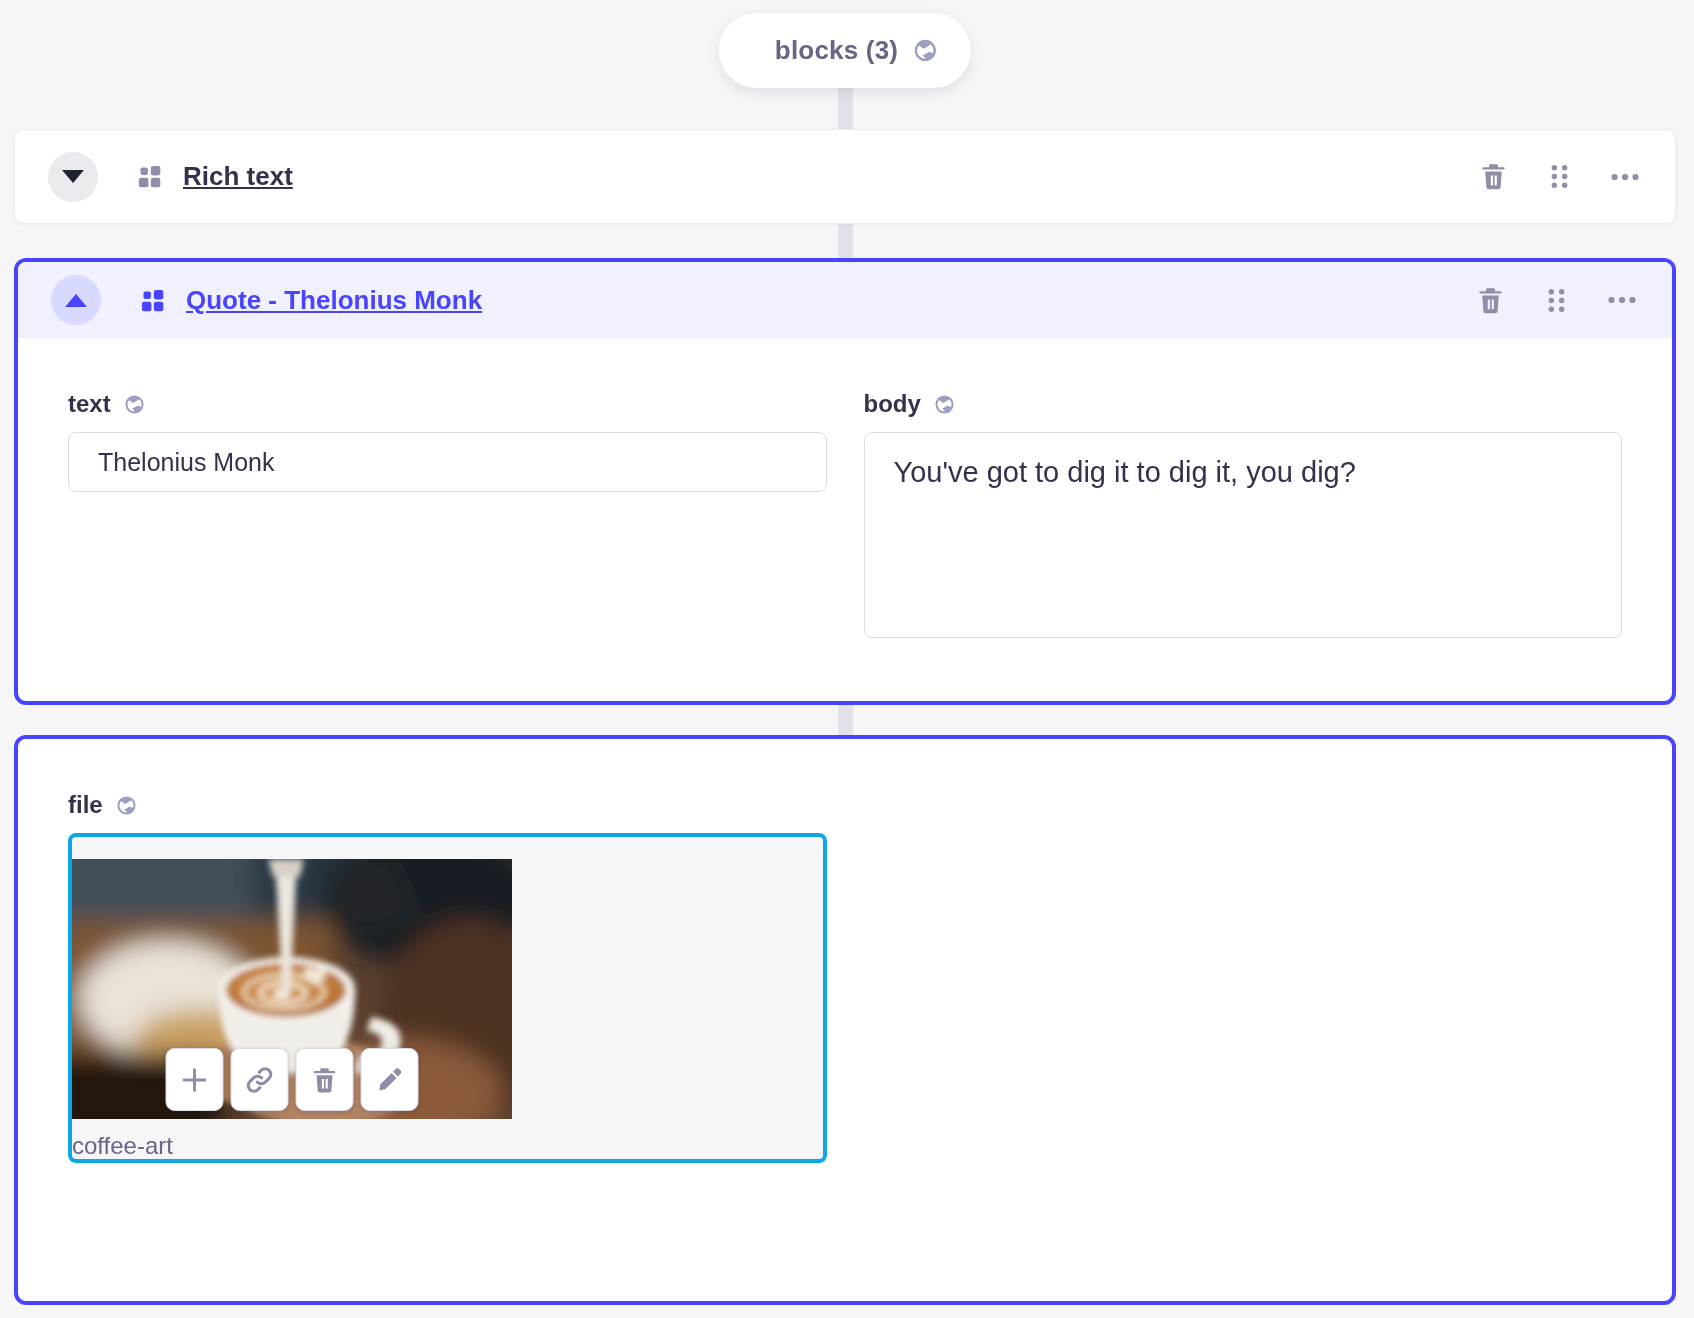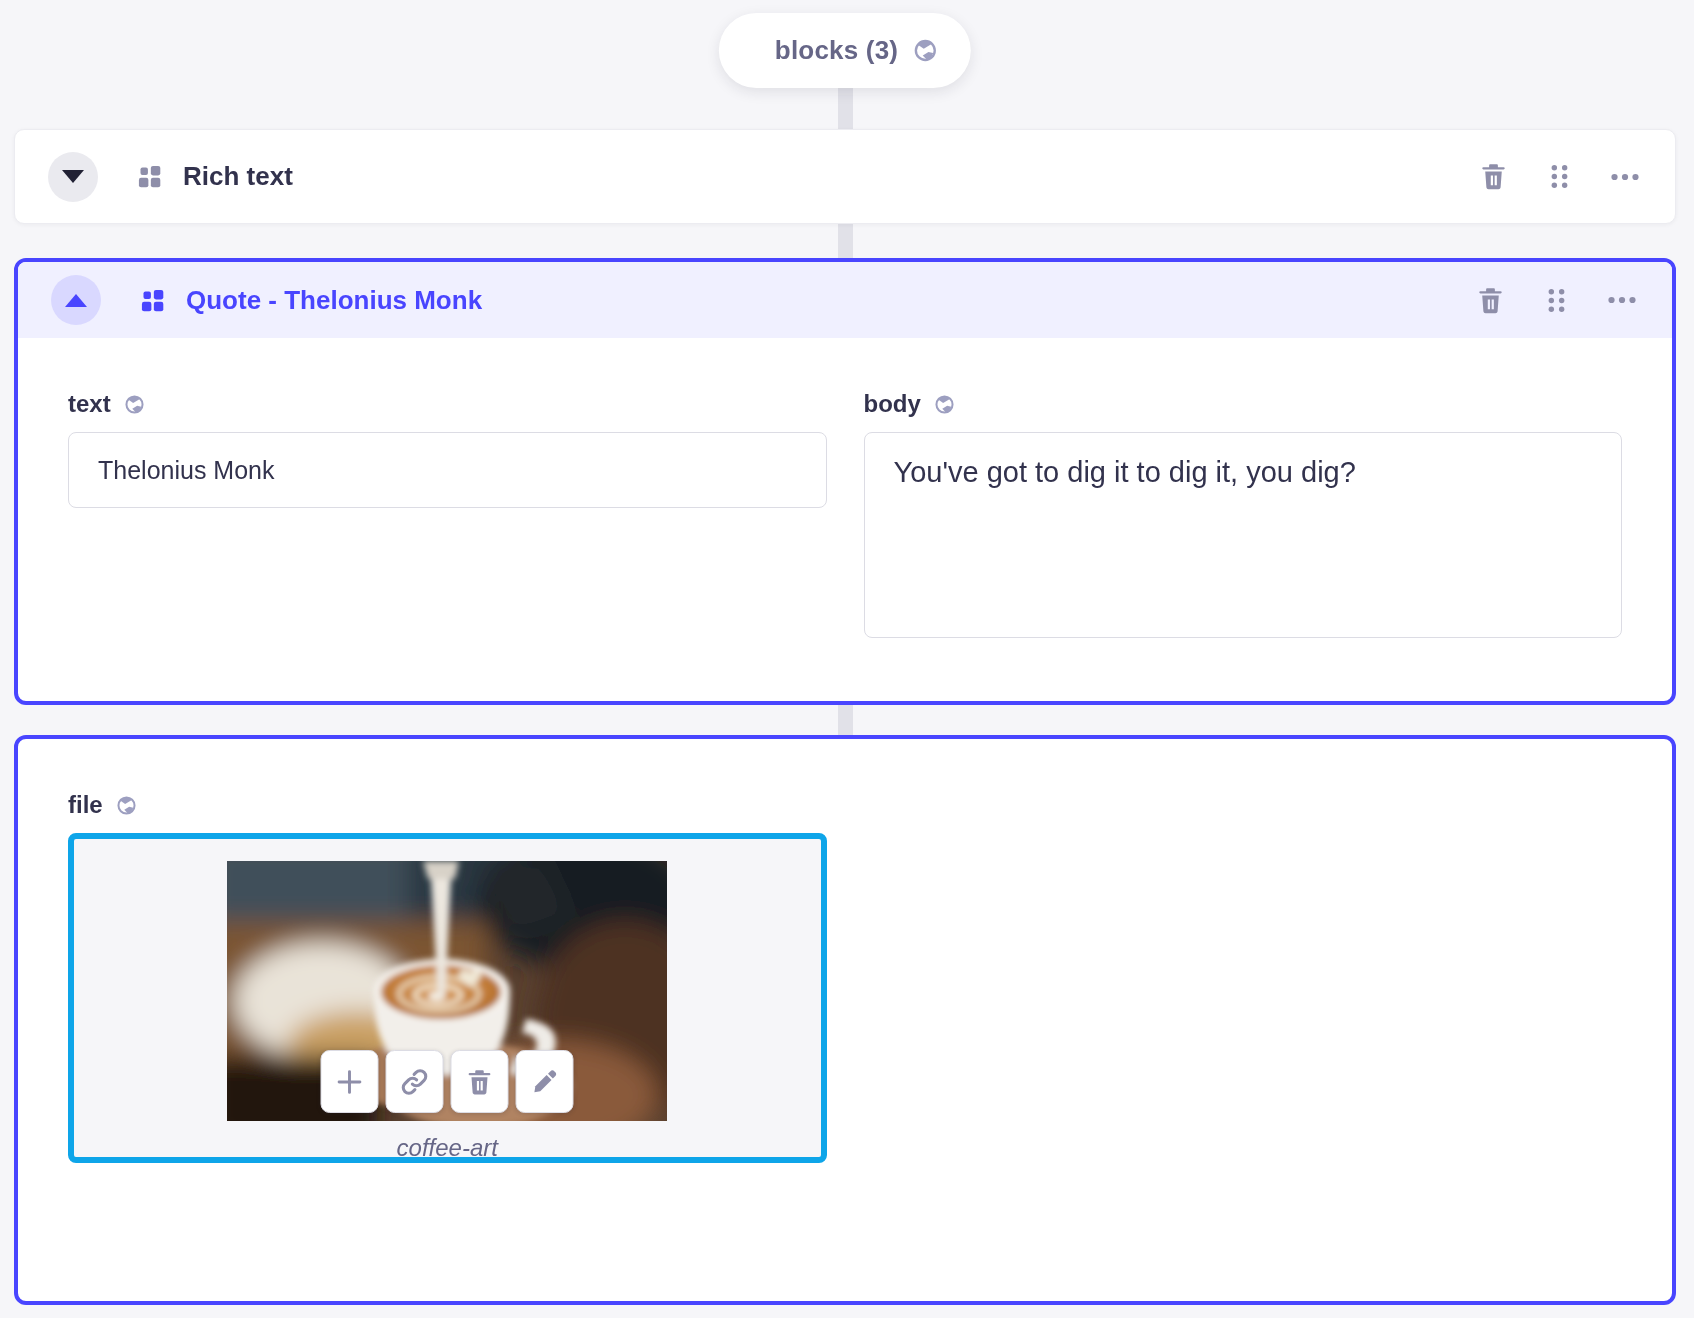--- a/index.html
+++ b/index.html
@@ -29,40 +29,40 @@
   .collapse-btn{width:50px;height:50px;border-radius:50%;background:#eaeaef;border:none;flex:none;
                 display:flex;align-items:center;justify-content:center;cursor:pointer;padding:0;}
   .active .collapse-btn{background:#d9d8ff;}
   .tri{width:0;height:0;border-left:11px solid transparent;border-right:11px solid transparent;}
   .tri-down{border-top:13px solid #212134;}
   .tri-up{border-bottom:13px solid #4945ff;}
 
   .comp-icon{margin-left:38px;color:#8e8ea9;display:inline-flex;flex:none;}
   .active .comp-icon{color:#4945ff;}
 
-  .block-title{margin-left:20px;font-size:26px;font-weight:700;color:#32324d;white-space:nowrap;}
+  .block-title{margin-left:20px;font-size:26px;font-weight:700;color:#32324d;white-space:nowrap;text-decoration:underline;}
   .active .block-title{color:#4945ff;}
 
   .hdr-actions{margin-left:auto;display:flex;align-items:center;gap:26px;}
   .icon-btn{width:40px;height:40px;background:none;border:none;padding:0;display:flex;align-items:center;
             justify-content:center;color:#8e8ea9;cursor:pointer;}
 
   .content{padding:0 50px;display:grid;grid-template-columns:1fr 1fr;column-gap:37px;align-items:start;}
 
   .field-label{margin:52px 0 14px;display:flex;align-items:center;gap:12px;
                font-size:24px;font-weight:700;color:#32324d;}
 
-  .text-input{width:100%;height:76px;border:1px solid #dcdce4;border-radius:8px;padding:0 29px;
+  .text-input{width:100%;height:60px;border:1px solid #dcdce4;border-radius:8px;padding:0 29px;
               font-size:25px;color:#32324d;box-sizing:border-box;background:#fff;font-family:inherit;outline:none;}
   .textarea{width:100%;height:206px;border:1px solid #dcdce4;border-radius:8px;padding:18px 29px;
             font-size:29px;color:#32324d;box-sizing:border-box;background:#fff;font-family:inherit;
             line-height:1.5;resize:none;outline:none;}
 
-  .file-box{height:330px;background:#f6f6f9;border:6px solid #0ea5e9;border-radius:8px;
-            display:flex;flex-direction:column;align-items:center;box-sizing:border-box;font-style:italic;}
+  .file-box{height:330px;background:#f6f6f9;border:4px solid #0ea5e9;border-radius:8px;
+            display:flex;flex-direction:column;align-items:flex-start;box-sizing:border-box;}
   .media-wrap{position:relative;margin-top:22px;width:440px;height:260px;flex:none;}
   .media-wrap svg{display:block;}
   .media-actions{position:absolute;left:50%;bottom:8px;transform:translateX(-50%);display:flex;gap:7px;}
   .media-btn{width:58px;height:63px;background:#fff;border:1px solid #dcdce4;border-radius:9px;
              display:flex;align-items:center;justify-content:center;color:#8e8ea9;cursor:pointer;
              box-shadow:0 1px 4px rgba(33,33,52,.18);padding:0;}
   .media-caption{margin-top:13px;font-size:24px;color:#666687;}
 </style>
 </head>
 <body>

